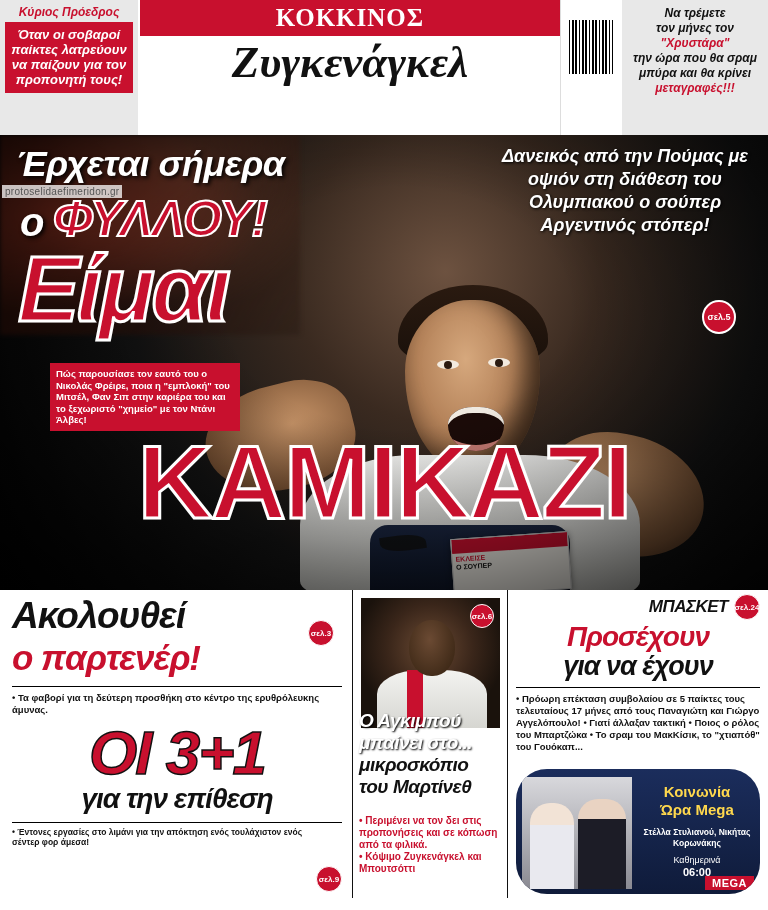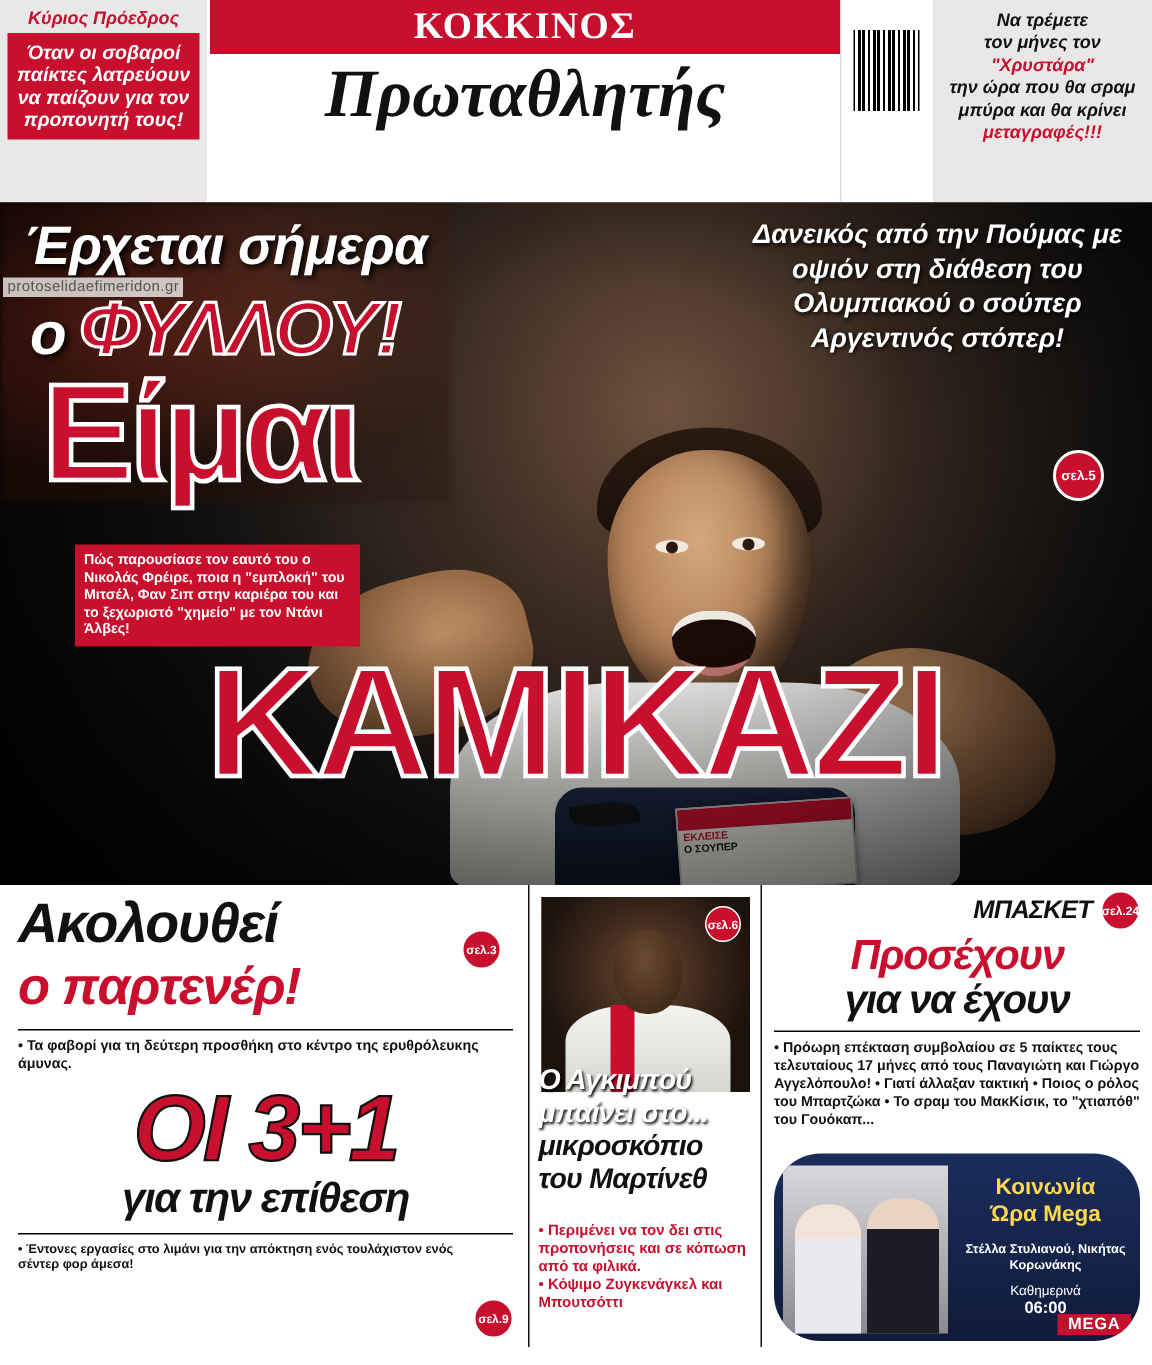--- a/index.html
+++ b/index.html
@@ -162,22 +162,22 @@
   .hl-freire .o {
     color:#fff; font-size:40px; font-weight:bold; font-style:italic; margin-right:8px;
     text-shadow:2px 2px 4px #000;
   }
   .hl-freire .name {
     color:#c8102e; font-size:50px; font-weight:bold; font-style:italic;
     -webkit-text-stroke:2px #fff; letter-spacing:-1px;
   }
   .hl-eimai {
     position:absolute; left:18px; top:108px; z-index:12;
-    color:#c8102e; font-size:92px; font-weight:bold; 
-    line-height:92px; letter-spacing:-3px;margin-left:10px;
+    color:#c8102e; font-size:92px; font-weight:bold; font-style:italic;
+    line-height:92px; letter-spacing:-3px;
     -webkit-text-stroke:3px #fff;
   }
   .hero-right-text {
     position:absolute; right:18px; top:10px; width:250px; z-index:12;
     color:#fff; font-weight:bold; font-style:italic; font-size:18px;
     line-height:23px; text-align:center; text-shadow:1px 1px 3px #000;
   }
   .hero-badge {
     position:absolute; right:32px; top:165px; width:34px; height:34px; z-index:13;
     background:#c8102e; border-radius:50%; border:2px solid #fff;
@@ -325,21 +325,21 @@
     <div class="mh-left">
       <div class="kicker">Κύριος Πρόεδρος</div>
       <div class="redbox">Όταν οι σοβαροί παίκτες λατρεύουν να παίζουν για τον προπονητή τους!</div>
     </div>
 
     <div class="mh-center">
       <div class="kk-bar">
         <span class="kk-text">ΚΟΚΚΙΝΟΣ</span>
       </div>
       <div class="prot">
-        <span>Πρωταθλητής</span>
+        <span>Ζυγκενάγκελ</span>
       </div>
     </div>
 
     <div class="mh-barcode">
       <div class="barcode"></div>
     </div>
 
     <div class="mh-right">
       <div class="txt">Να τρέμετε</div>
       <div class="txt">τον μήνες τον</div>

